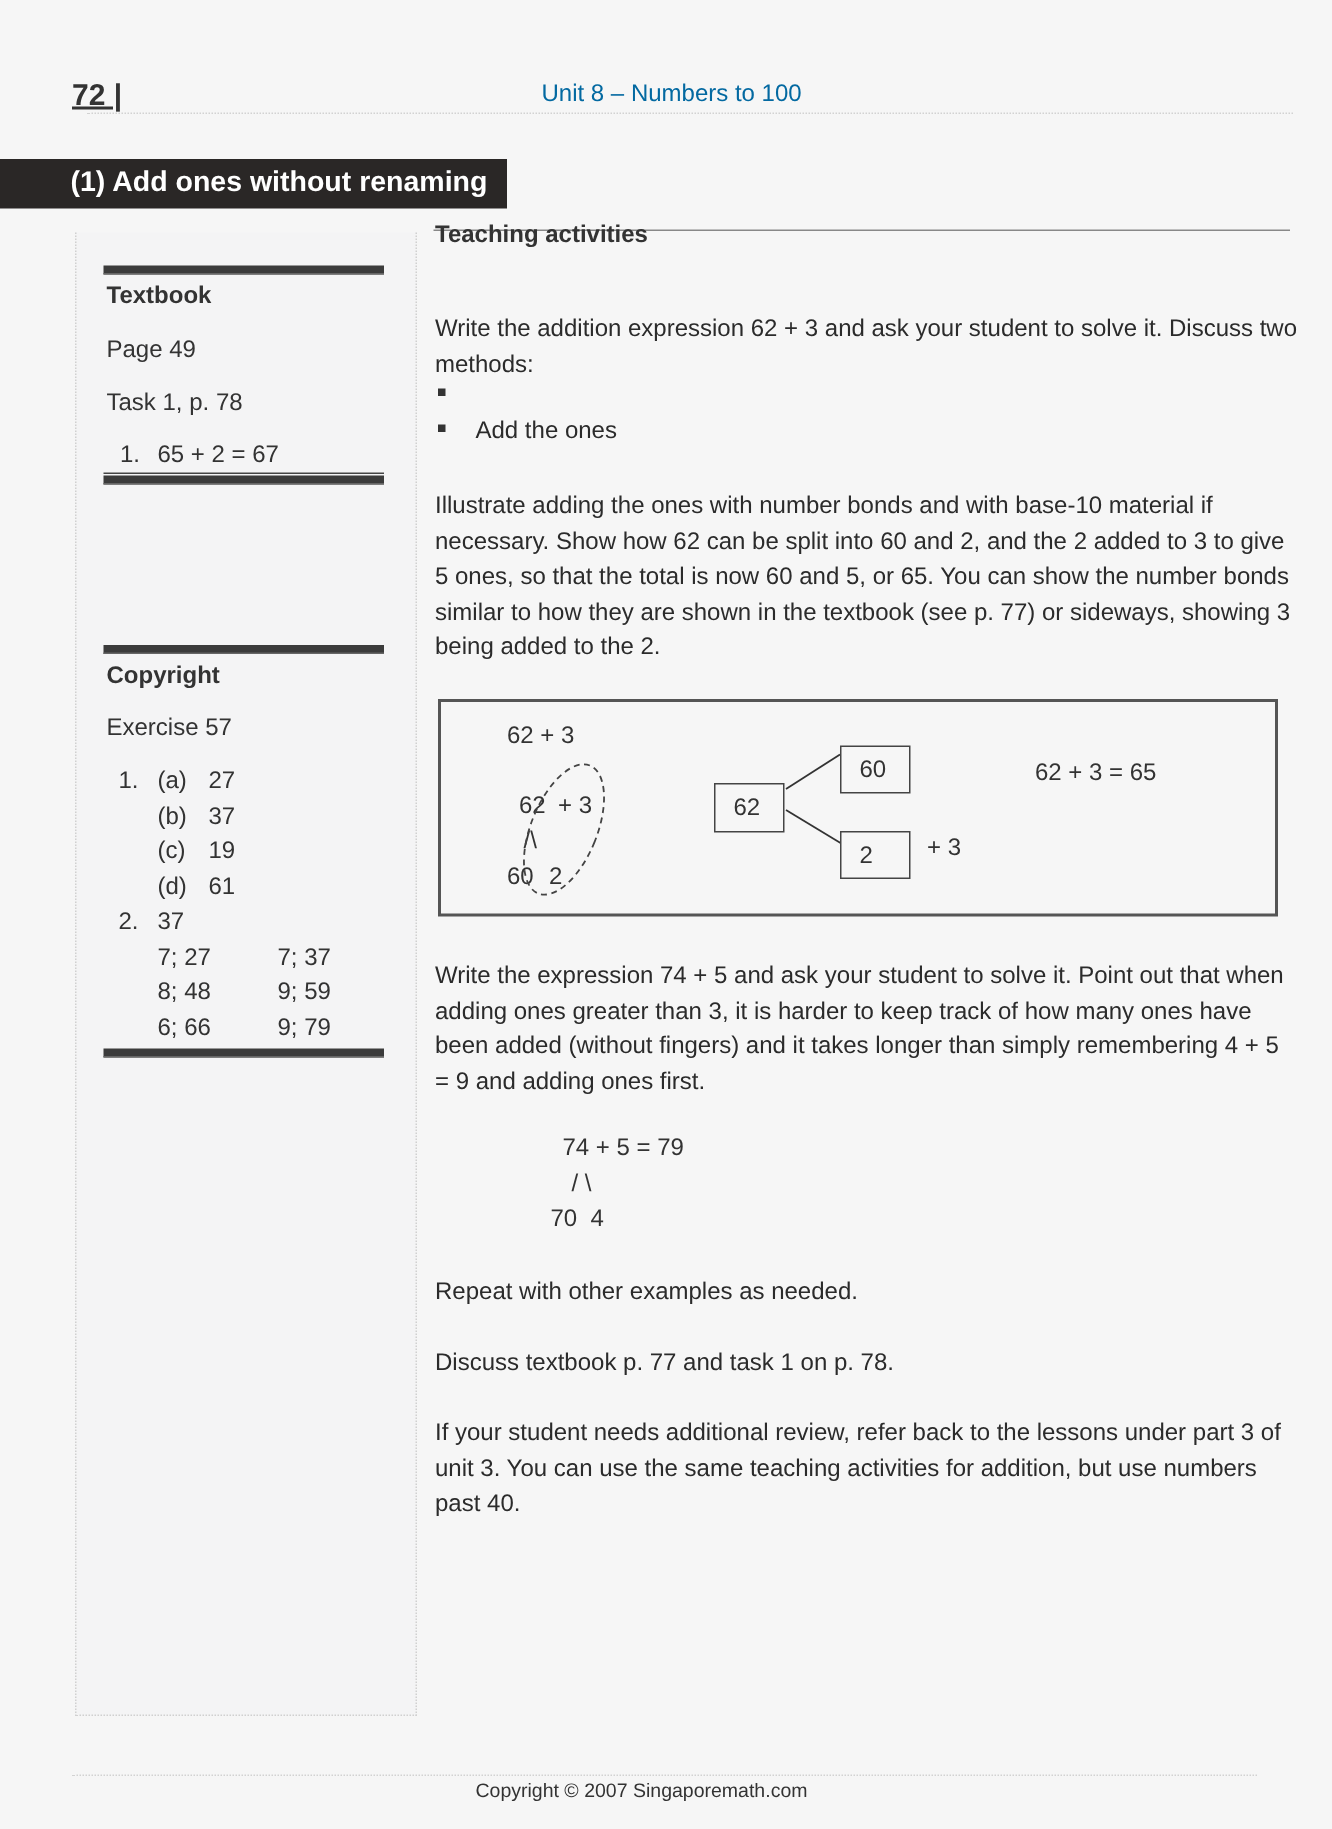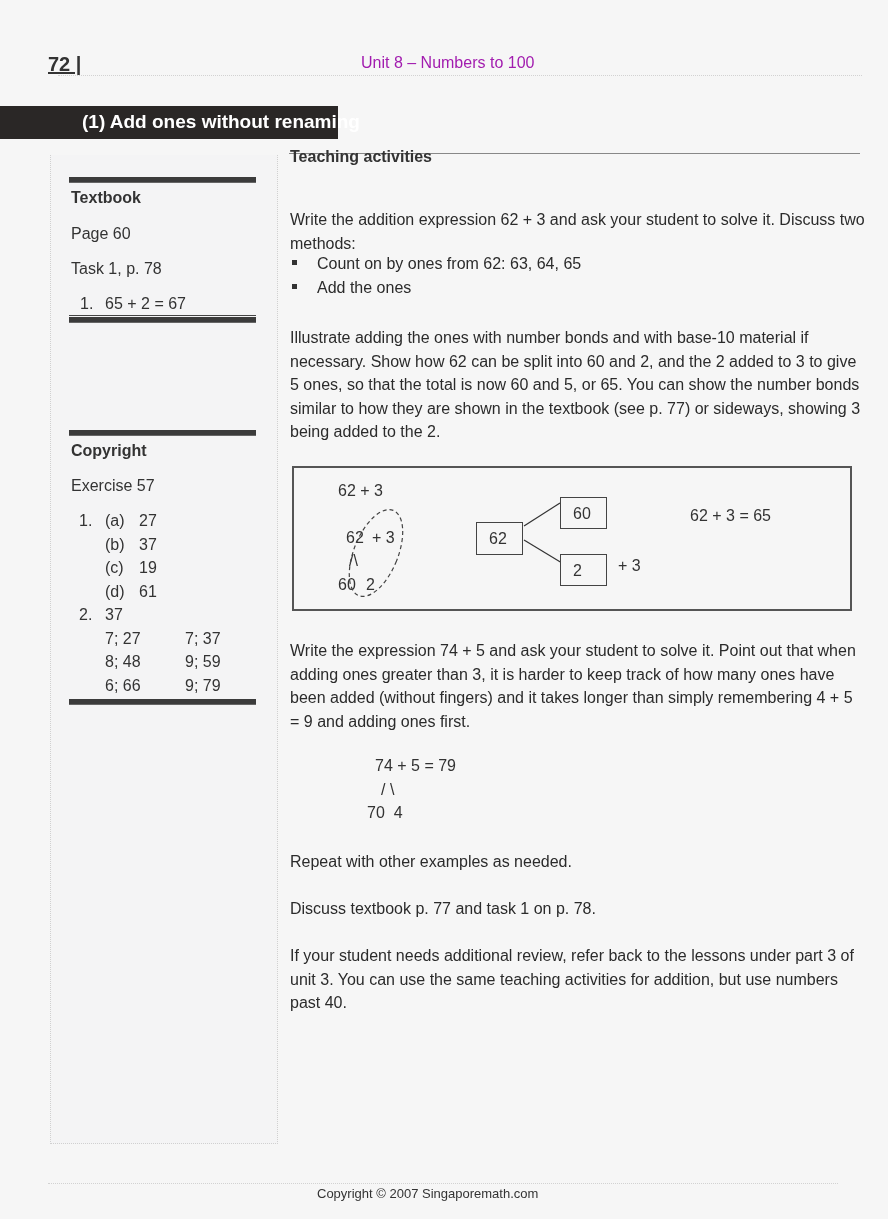--- a/index.html
+++ b/index.html
@@ -1,23 +1,23 @@
 <!DOCTYPE html>
 <html><head>
 <meta charset="utf-8">
 <style>
   html, body { margin:0; padding:0; }
   body { width:888px; height:1219px; background:#f6f6f6; position:relative; overflow:hidden;
          font-family:"Liberation Sans", sans-serif; color:#2b2b2b; }
   .abs { position:absolute; }
   .pagenum { left:48px; top:53px; font-size:20px; font-weight:bold; color:#333;text-decoration:underline; }
-  .running { left:361px; top:54px; font-size:16px; color:#a21caf; }
+  .running { left:361px; top:54px; font-size:16px; color:#0369a1; }
   .header-rule { left:58px; top:75px; width:804px; height:0; border-top:1px dotted #d2d2d2; }
   .section-band { left:0; top:106px; width:338px; height:33px; background:#2a2726; }
-  .section-title { left:47px; top:111px; font-size:19px; font-weight:bold; color:#fff; white-space:nowrap;margin-left:35px; }
+  .section-title { left:47px; top:111px; font-size:19px; font-weight:bold; color:#fff; white-space:nowrap; }
   .sidebar { left:50px; top:155px; width:226px; height:988px; border:1px dotted #d0d0d0; border-top:none; background:#f4f4f5; }
   .thick { left:69px; width:187px; height:5px; background:#3b3b3b; border-bottom:1px solid #666; }
   .thin { left:69px; width:187px; height:0; border-top:1px solid #444; }
   .side-head { left:71px; font-size:16px; font-weight:bold; color:#333; }
   .side-text { font-size:16px; color:#333; white-space:nowrap; }
   .main-rule { left:289px; top:153px; width:571px; height:0; border-top:1px solid #888; }
   .main-head { left:290px; top:148px; font-size:16px; font-weight:bold; color:#333; }
   .para { left:290px; width:575px; font-size:16px; line-height:23.5px; color:#2b2b2b; }
   .bullet { left:292px; font-size:16px; color:#2b2b2b; white-space:nowrap; }
   .bullet .sq { display:inline-block; width:5px; height:5px; background:#333; margin-right:20px; vertical-align:middle; position:relative; top:-2px; }
@@ -34,21 +34,21 @@
 <div class="abs running">Unit 8 – Numbers to 100</div>
 <div class="abs header-rule"></div>
 
 <div class="abs section-band"></div>
 <div class="abs section-title">(1) Add ones without renaming</div>
 
 <div class="abs sidebar"></div>
 
 <div class="abs thick" style="top:177px"></div>
 <div class="abs side-head" style="top:189px">Textbook</div>
-<div class="abs side-text" style="left:71px; top:225px">Page 60</div>
+<div class="abs side-text" style="left:71px; top:225px">Page 49</div>
 <div class="abs side-text" style="left:71px; top:260px">Task 1, p. 78</div>
 <div class="abs side-text" style="left:80px; top:295px">1.</div>
 <div class="abs side-text" style="left:105px; top:295px">65 + 2 = 67</div>
 <div class="abs thin" style="top:315px"></div>
 <div class="abs thick" style="top:317px"></div>
 
 <div class="abs thick" style="top:430px"></div>
 <div class="abs side-head" style="top:442px">Copyright</div>
 <div class="abs side-text" style="left:71px; top:477px">Exercise 57</div>
 
@@ -69,21 +69,21 @@
 <div class="abs side-text" style="left:105px; top:653px">8; 48</div>
 <div class="abs side-text" style="left:185px; top:653px">9; 59</div>
 <div class="abs side-text" style="left:105px; top:677px">6; 66</div>
 <div class="abs side-text" style="left:185px; top:677px">9; 79</div>
 <div class="abs thick" style="top:699px"></div>
 
 <div class="abs main-rule"></div>
 <div class="abs main-head">Teaching activities</div>
 
 <div class="abs para" style="top:208px">Write the addition expression 62 + 3 and ask your student to solve it. Discuss two methods:</div>
-<div class="abs bullet" style="top:255px"><span class="sq"></span><span>Count on by ones from 62: 63, 64, 65</span></div>
+<div class="abs bullet" style="top:255px"><span class="sq"></span></div>
 <div class="abs bullet" style="top:279px"><span class="sq"></span><span>Add the ones</span></div>
 
 <div class="abs para" style="top:326px">Illustrate adding the ones with number bonds and with base-10 material if necessary. Show how 62 can be split into 60 and 2, and the 2 added to 3 to give 5 ones, so that the total is now 60 and 5, or 65. You can show the number bonds similar to how they are shown in the textbook (see p. 77) or sideways, showing 3 being added to the 2.</div>
 
 <div class="abs diagram"></div>
 <div class="abs dtext" style="left:338px; top:482px">62 + 3</div>
 <div class="abs dtext" style="left:346px; top:529px">62</div>
 <div class="abs dtext" style="left:372px; top:529px">+ 3</div>
 <div class="abs dtext" style="left:349px; top:552px">/\</div>
 <div class="abs dtext" style="left:338px; top:576px">60</div>

